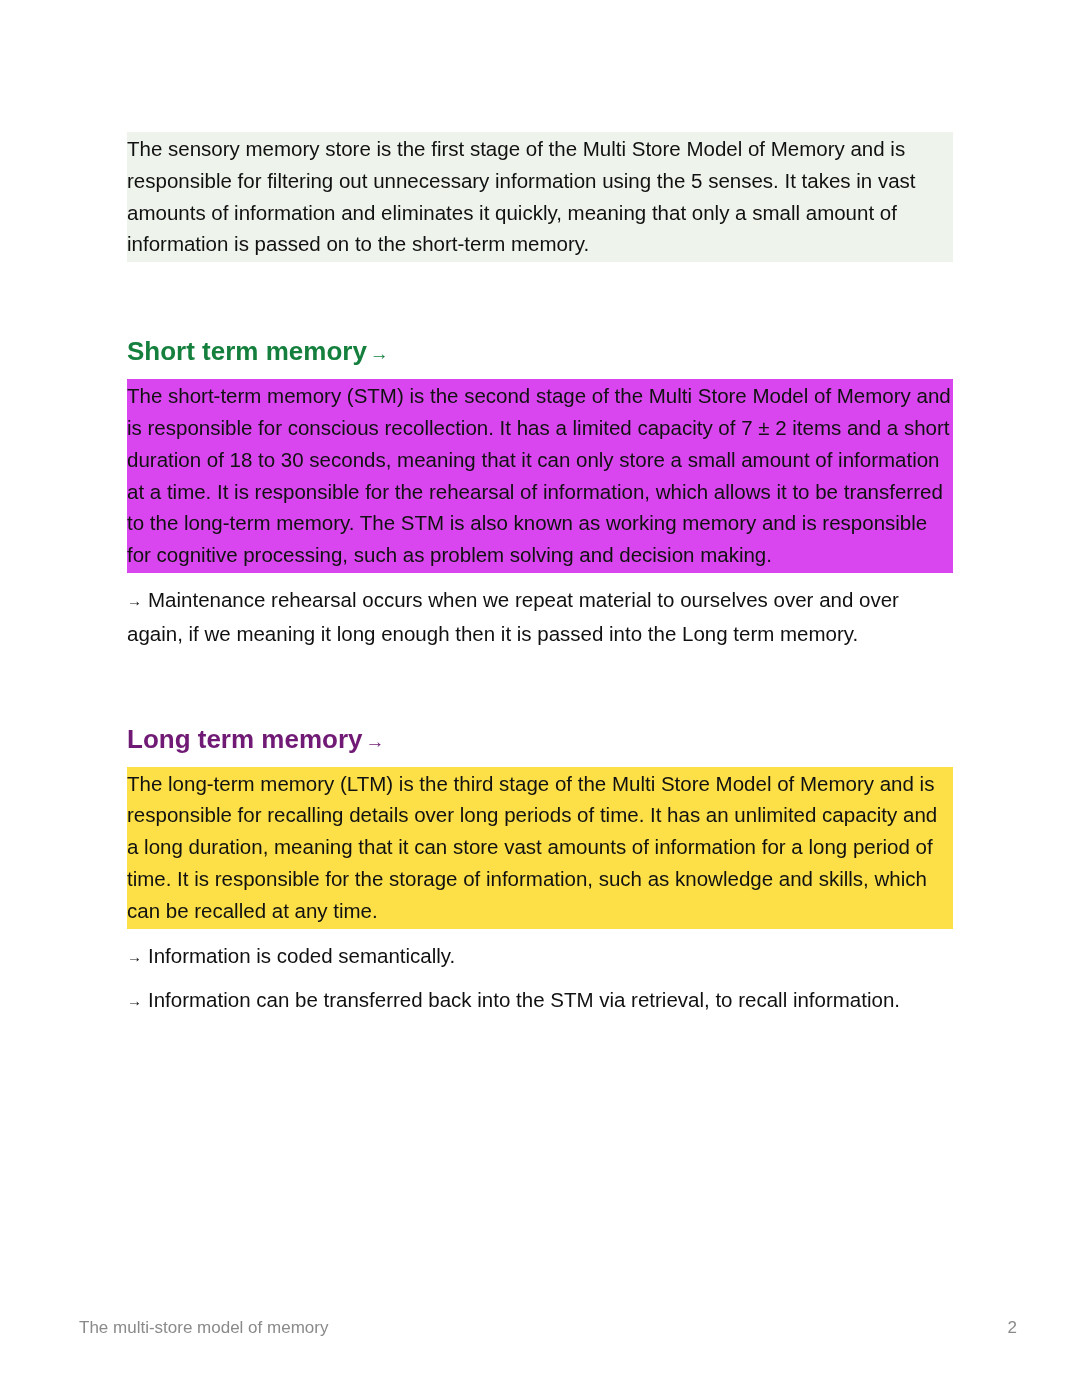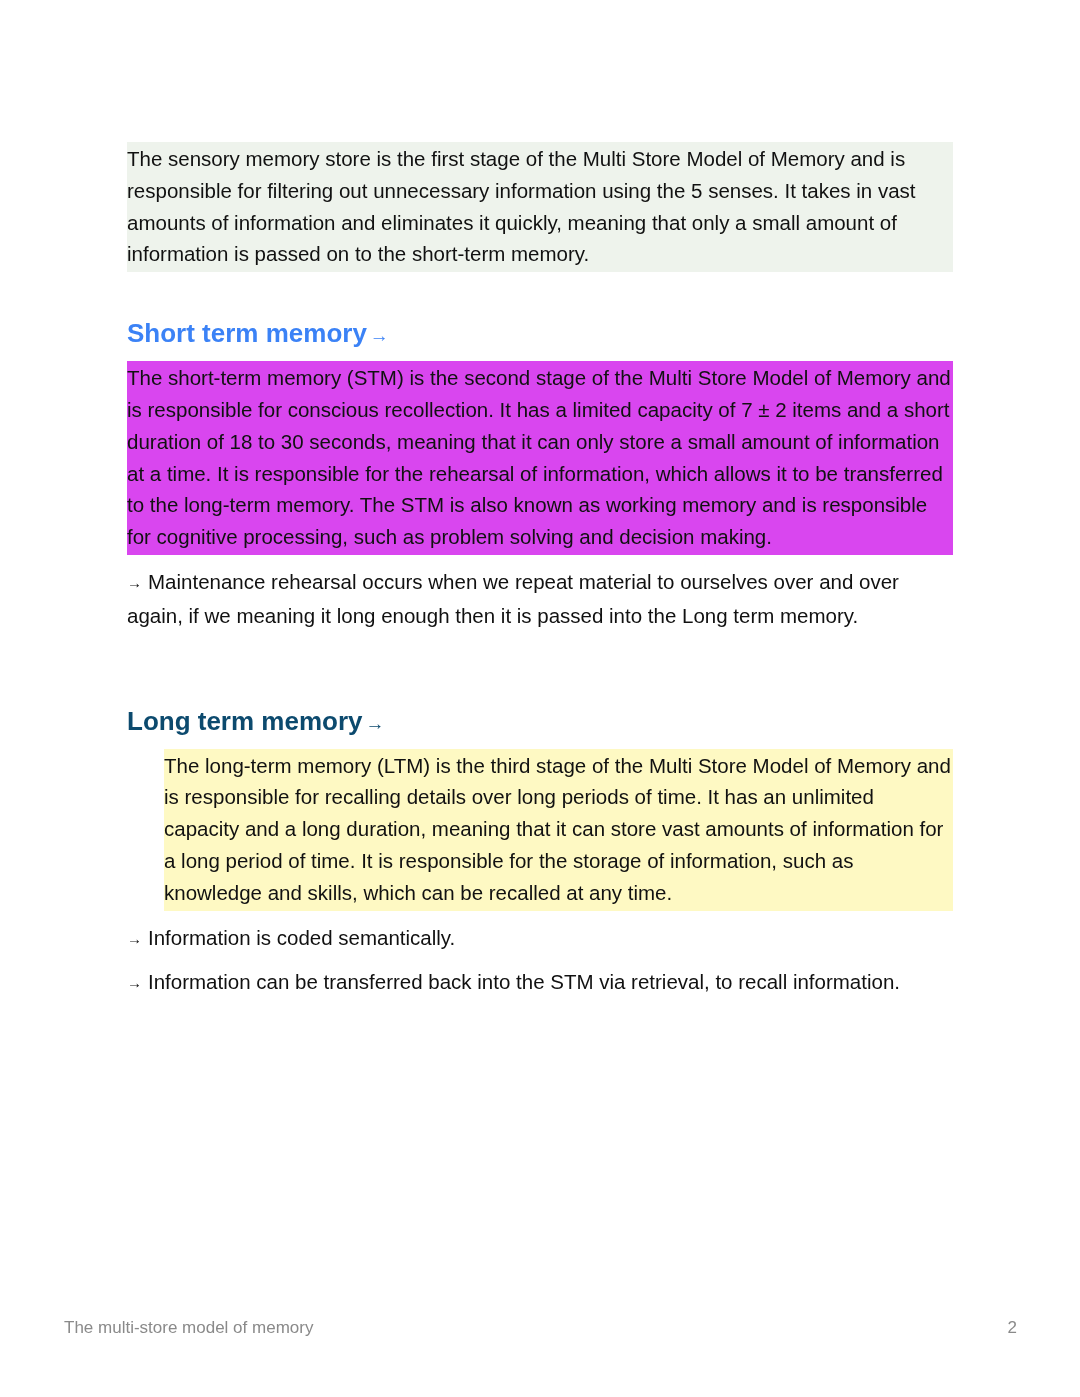--- a/index.html
+++ b/index.html
@@ -1,30 +1,30 @@
 <!DOCTYPE html>
 <html><head>
 <meta charset="utf-8">
 <style>
   html, body { margin: 0; padding: 0; background: #ffffff; }
   body { width: 1080px; height: 1397px; position: relative; overflow: hidden;
          font-family: "Liberation Sans", sans-serif; color: #111111; }
-  .content { position: absolute; left: 127px; top: 142px; width: 826px; }
+  .content { position: absolute; left: 127px; top: 132px; width: 826px; }
   .para { font-size: 20.5px; line-height: 31.8px; margin: 0 0 11px 0; }
   .hl { padding: 1px 0 2px 0; }
   .hl-green { background: #eef3ec; }
   .hl-pink { background: #d946ef; }
-  .hl-blue { background: #fef9c3; margin-left: 37px; }
+  .hl-blue { background: #fde047; }
   .arrow { font-size: 15px; margin-right: 6px; position: relative; top: -1px; }
   .h-arrow { font-size: 19px; font-weight: normal; margin-left: 3px; }
   .heading { font-size: 26px; font-weight: bold; margin: 0 0 8px 0; line-height: 34px; }
-  .h-stm { color: #3b82f6; margin-top: 44px; }
-  .h-ltm { color: #0c4a6e; margin-top: 72px; }
+  .h-stm { color: #15803d; margin-top: 72px; }
+  .h-ltm { color: #701a75; margin-top: 72px; }
   .footer { position: absolute; top: 1318px; left: 63px; right: 63px; font-size: 17px; color: #8a8a8a; }
-  .footer-title { position: absolute; left: 1px; }
+  .footer-title { position: absolute; left: 16px; }
   .footer-page { position: absolute; right: 0; }
 </style>
 </head>
 <body>
 
 <div class="content">
 
   <p class="para hl hl-green">The sensory memory store is the first stage of the Multi Store Model of Memory and is responsible for filtering out unnecessary information using the 5 senses. It takes in vast amounts of information and eliminates it quickly, meaning that only a small amount of information is passed on to the short-term memory.</p>
 
 

